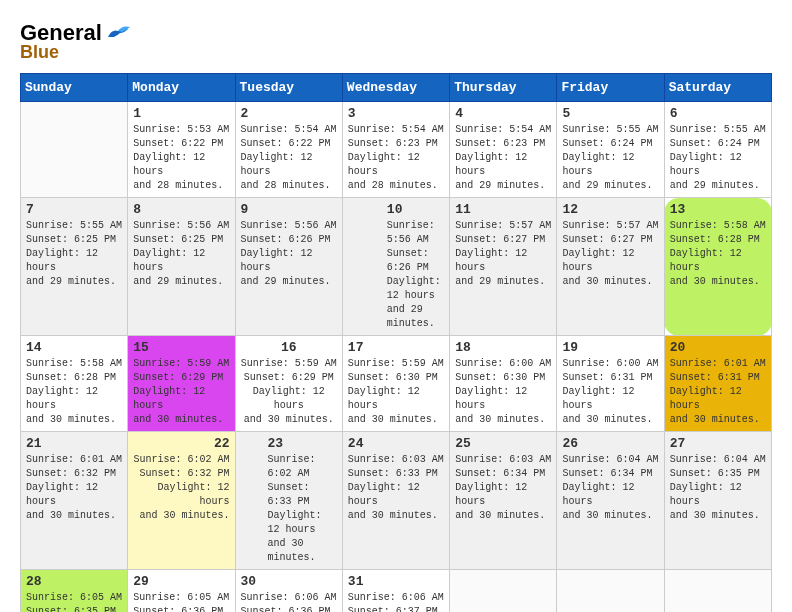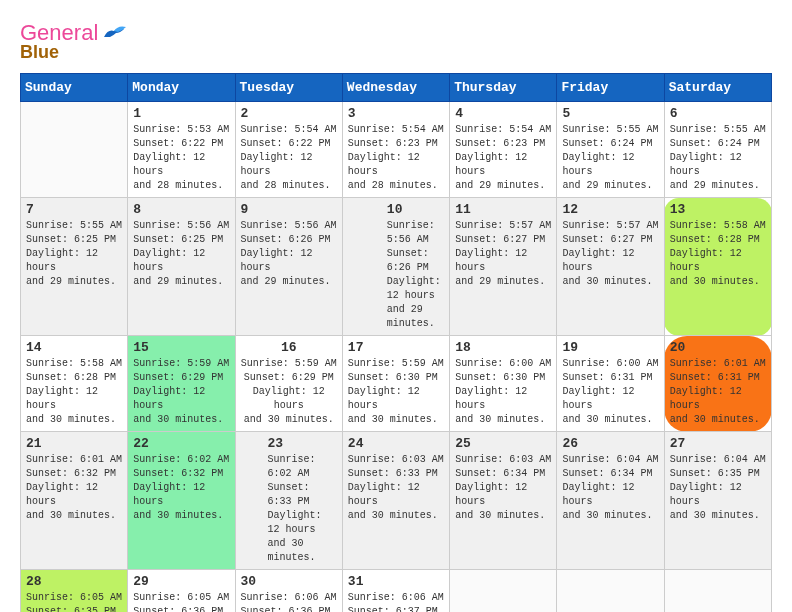--- a/index.html
+++ b/index.html
@@ -77,21 +77,21 @@
     .empty-cell {
       background: #fafafa !important;
     }
   </style>
 </head>
 <body>
 
 <div class="header-area">
   <div class="logo">
     <div style="display:flex; align-items:center;">
-      <span style="font-size:22px; font-weight:normal; color:#ec4899;">General</span>
+      <span style="font-size:22px; font-weight:bold; color:#000000;">General</span>
       <svg width="28" height="20" viewBox="0 0 28 20" style="margin-left:2px;">
         <path d="M4 14 Q8 6 14 8 Q18 4 24 6 Q20 10 16 10 Q14 12 10 14 Z" fill="#1565c0"></path>
         <path d="M14 8 Q18 2 26 4 Q22 8 18 9 Z" fill="#42a5f5"></path>
       </svg>
     </div>
     <span style="font-size:18px; font-weight:bold; color:#a16207; margin-top:-4px;">Blue</span>
   </div>
   <div class="title-area">
     <div class="month-title"></div>
     <div class="subtitle"></div>
@@ -208,21 +208,21 @@
         </td>
       </tr>
       <tr>
         <td style="background: rgb(255, 255, 255);">
           <span class="day-num">14</span>
           <div class="day-info" style="white-space: pre-line;">Sunrise: 5:58 AM
 Sunset: 6:28 PM
 Daylight: 12 hours
 and 30 minutes.</div>
         </td>
-        <td style="background: #86efac; margin-top: 35px;">
+        <td style="background: #d946ef; margin-top: 35px;">
           <span class="day-num">15</span>
           <div class="day-info" style="white-space: pre-line;">Sunrise: 5:59 AM
 Sunset: 6:29 PM
 Daylight: 12 hours
 and 30 minutes.</div>
         </td>
         <td style="background: rgb(255, 255, 255); text-align: center;">
           <span class="day-num">16</span>
           <div class="day-info" style="white-space: pre-line;">Sunrise: 5:59 AM
 Sunset: 6:29 PM
@@ -243,37 +243,37 @@
 Daylight: 12 hours
 and 30 minutes.</div>
         </td>
         <td style="background: rgb(255, 255, 255);">
           <span class="day-num">19</span>
           <div class="day-info" style="white-space: pre-line;">Sunrise: 6:00 AM
 Sunset: 6:31 PM
 Daylight: 12 hours
 and 30 minutes.</div>
         </td>
-        <td style="background: #f97316; border-radius: 23px;">
+        <td style="background: #eab308;">
           <span class="day-num">20</span>
           <div class="day-info" style="white-space: pre-line;">Sunrise: 6:01 AM
 Sunset: 6:31 PM
 Daylight: 12 hours
 and 30 minutes.</div>
         </td>
       </tr>
       <tr>
         <td style="background: rgb(240, 240, 240);">
           <span class="day-num">21</span>
           <div class="day-info" style="white-space: pre-line;">Sunrise: 6:01 AM
 Sunset: 6:32 PM
 Daylight: 12 hours
 and 30 minutes.</div>
         </td>
-        <td style="background: #86efac;">
+        <td style="background: #fef9c3; text-align: right;">
           <span class="day-num">22</span>
           <div class="day-info" style="white-space: pre-line;">Sunrise: 6:02 AM
 Sunset: 6:32 PM
 Daylight: 12 hours
 and 30 minutes.</div>
         </td>
         <td style="background: rgb(240, 240, 240); padding-left: 32px;">
           <span class="day-num">23</span>
           <div class="day-info" style="white-space: pre-line;">Sunrise: 6:02 AM
 Sunset: 6:33 PM

